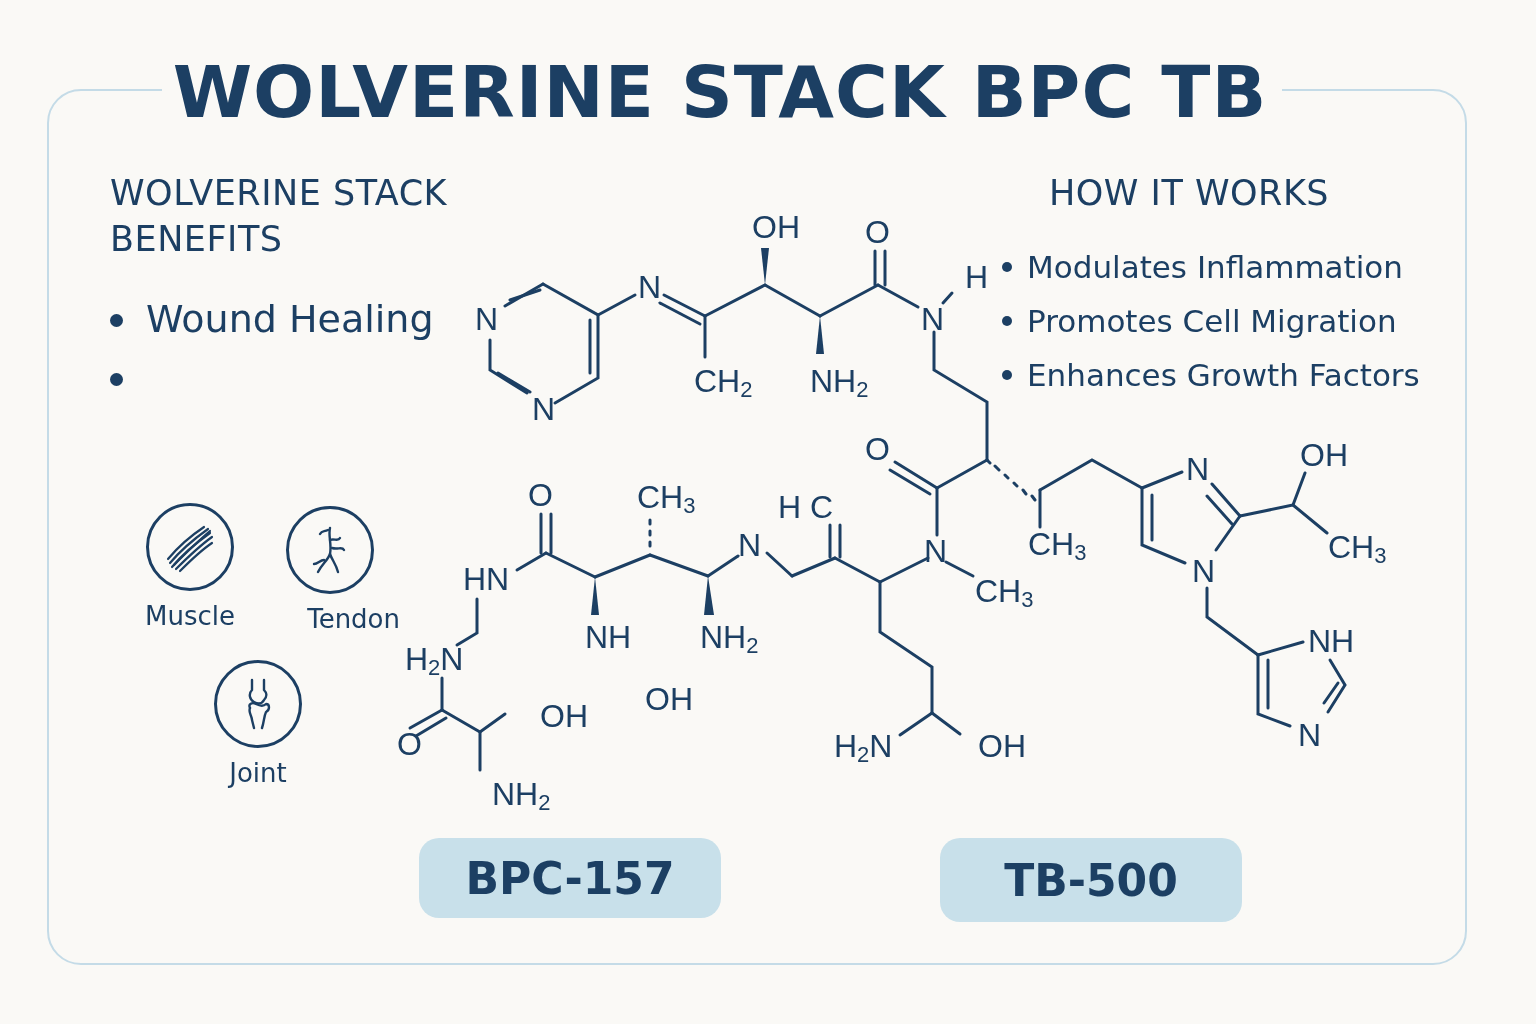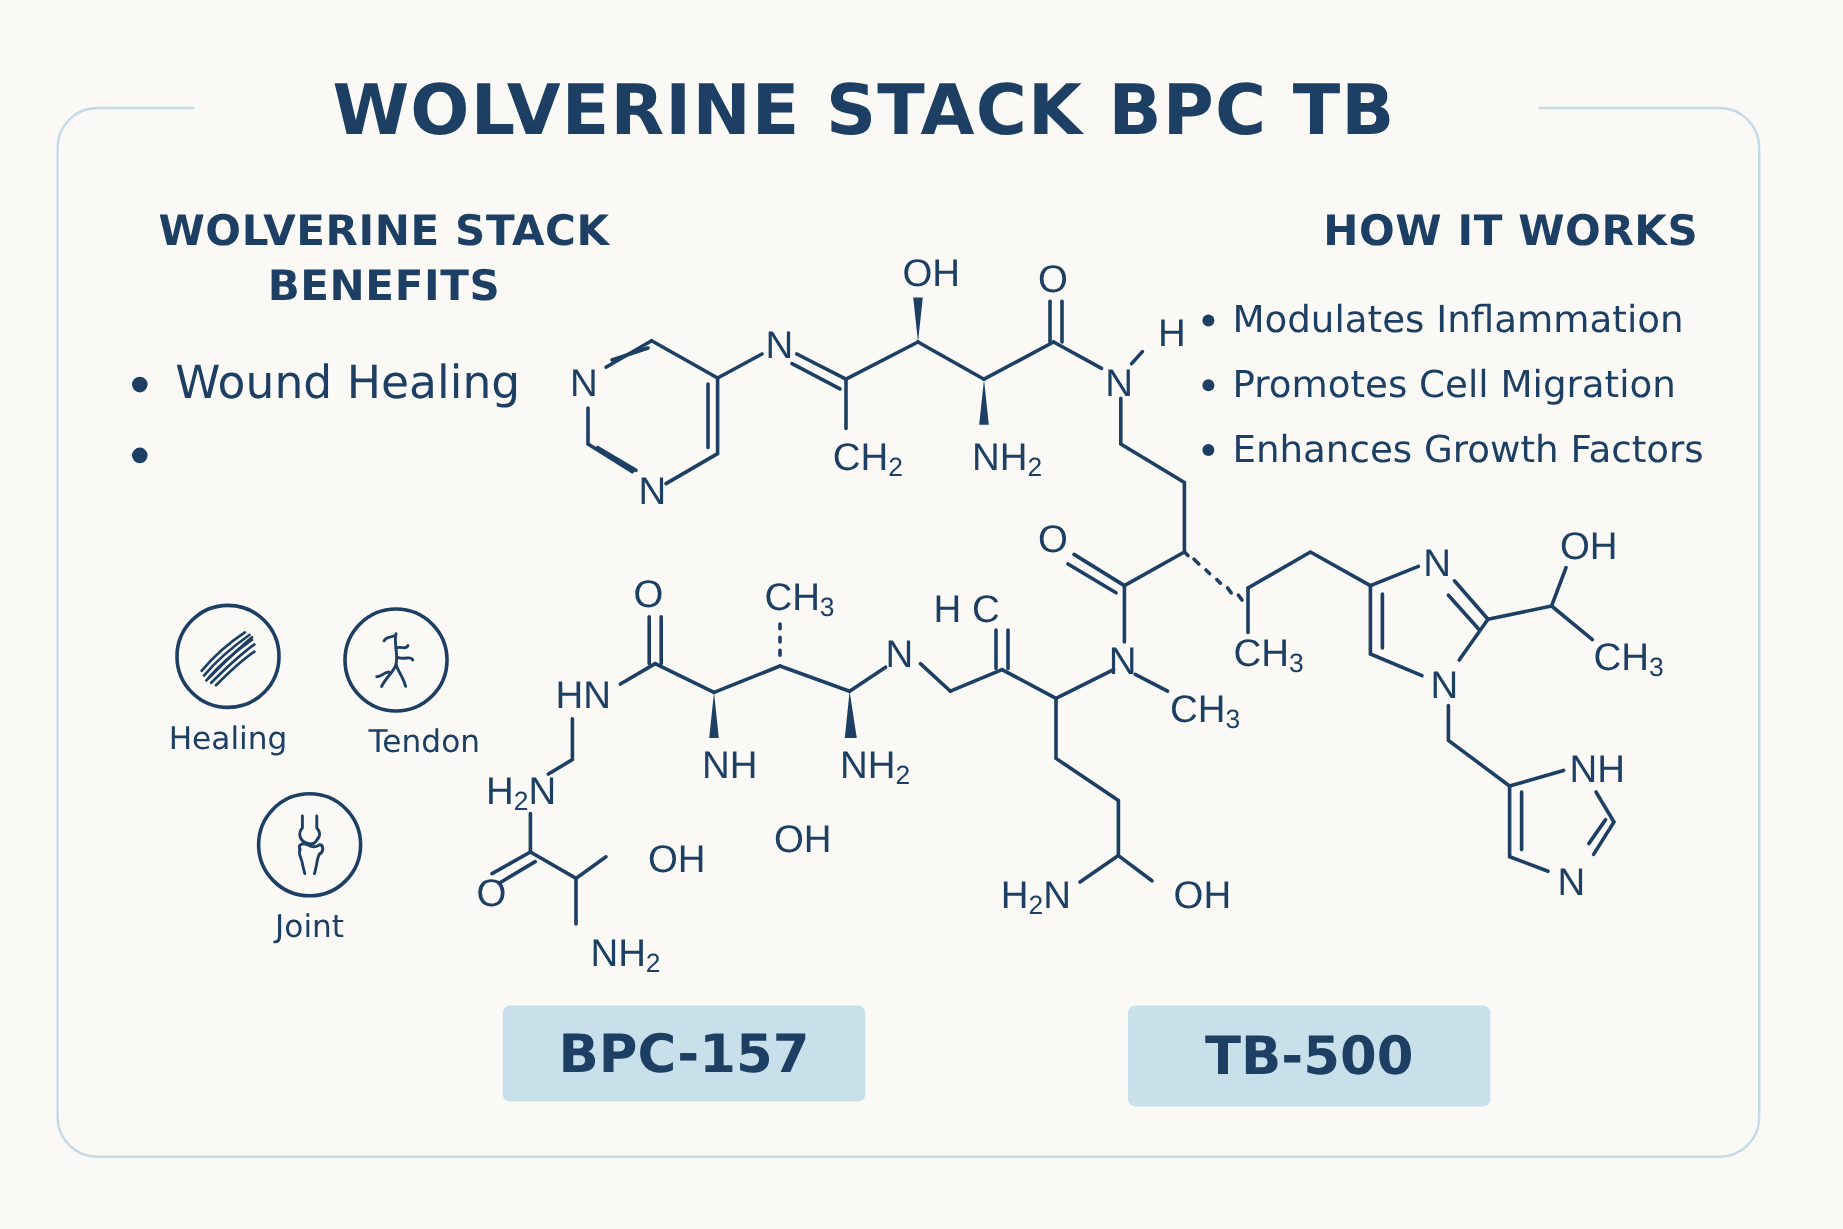--- a/index.html
+++ b/index.html
@@ -13,28 +13,27 @@
     position: absolute; left: 47px; top: 89px; width: 1420px; height: 876px;
     border: 2px solid #c4dbe7; border-radius: 34px; box-sizing: border-box;
   }
   .title-mask {
     position: absolute; left: 162px; top: 80px; width: 1120px; height: 20px;
     background: #faf9f6;
   }
   .title {
     position: absolute; left: 0; top: 44px; width: 1440px; text-align: center;
     font-family: "DejaVu Sans", sans-serif; font-weight: bold;
-    font-size: 58px; letter-spacing: 1px; color: #1c3f63;
+    font-size: 72px; letter-spacing: 1px; color: #1c3f63;
     line-height: 96px;
   }
   .section-heading {
-    position: absolute; font-weight: bold; font-size: 35px; line-height: 46px;
+    position: absolute; font-weight: normal; font-size: 35px; line-height: 46px;
     color: #1c3f63; letter-spacing: 0.5px;
     font-family: "DejaVu Sans", sans-serif;
-    text-align: center;
   }
   .benefits-heading { left: 110px; top: 170px; width: 420px; }
   .how-heading { left: 1049px; top: 170px; width: 420px; }
   .bullets { position: absolute; margin: 0; padding: 0; list-style: none; }
   .bullets li { position: relative; color: #1c3f63; }
   .bullets li .dot {
     position: absolute; border-radius: 50%; background: #1c3f63;
   }
   .benefits-list { left: 108px; top: 290px; }
   .benefits-list li { font-size: 38px; line-height: 59px; padding-left: 38px; height: 59px; white-space: nowrap; }
@@ -51,21 +50,21 @@
   .icon-label { font-size: 26px; line-height: 34px; margin-top: 8px; color: #1c3f63; }
   .icon-muscle { left: 120px; top: 503px; }
   .icon-tendon { left: 260px; top: 506px; text-align: right; }
   .icon-joint { left: 188px; top: 660px; }
 
   .molecule { position: absolute; left: 380px; top: 200px; }
   .chem-text { font-family: "Liberation Sans", "DejaVu Sans", sans-serif; font-size: 32px; fill: #1c3f63; }
   .chem-sub { font-size: 22px; }
 
   .pill {
-    position: absolute; background: #c8e0ea; border-radius: 6px;
+    position: absolute; background: #c8e0ea; border-radius: 20px;
     display: flex; align-items: center; justify-content: center;
     font-weight: bold; font-size: 44px; color: #1c3f63;
     font-family: "DejaVu Sans", sans-serif;
   }
   .pill-bpc { left: 419px; top: 838px; width: 302px; height: 80px; }
   .pill-tb { left: 940px; top: 838px; width: 302px; height: 84px; }
 </style>
 </head>
 <body>
 
@@ -90,21 +89,21 @@
   <div class="icon-circle">
     <svg width="60" height="60" viewBox="0 0 60 60" fill="none" stroke="#1c3f63" stroke-width="2.2" stroke-linecap="round">
       <path d="M10 46 C20 34, 34 22, 48 12"></path>
       <path d="M12 50 C22 38, 36 26, 50 16"></path>
       <path d="M16 52 C26 42, 38 30, 52 20"></path>
       <path d="M8 42 C18 30, 32 18, 44 10"></path>
       <path d="M20 54 C30 44, 40 34, 52 26"></path>
       <path d="M14 48 C24 38, 38 24, 50 14"></path>
     </svg>
   </div>
-  <div class="icon-label">Healing</div>
+  <div class="icon-label">Muscle</div>
 </div>
 
 <div class="icon-block icon-tendon">
   <div class="icon-circle">
     <svg width="60" height="60" viewBox="0 0 60 60" fill="none" stroke="#1c3f63" stroke-width="2.4" stroke-linecap="round">
       <path d="M30 8 C28 16, 32 24, 30 34 C28 40, 22 44, 18 52"></path>
       <path d="M30 34 C32 40, 36 44, 38 52"></path>
       <path d="M30 20 C34 18, 38 22, 40 18"></path>
       <path d="M32 28 C38 30, 42 26, 44 30"></path>
       <path d="M28 10 C24 12, 22 10, 20 14"></path>

